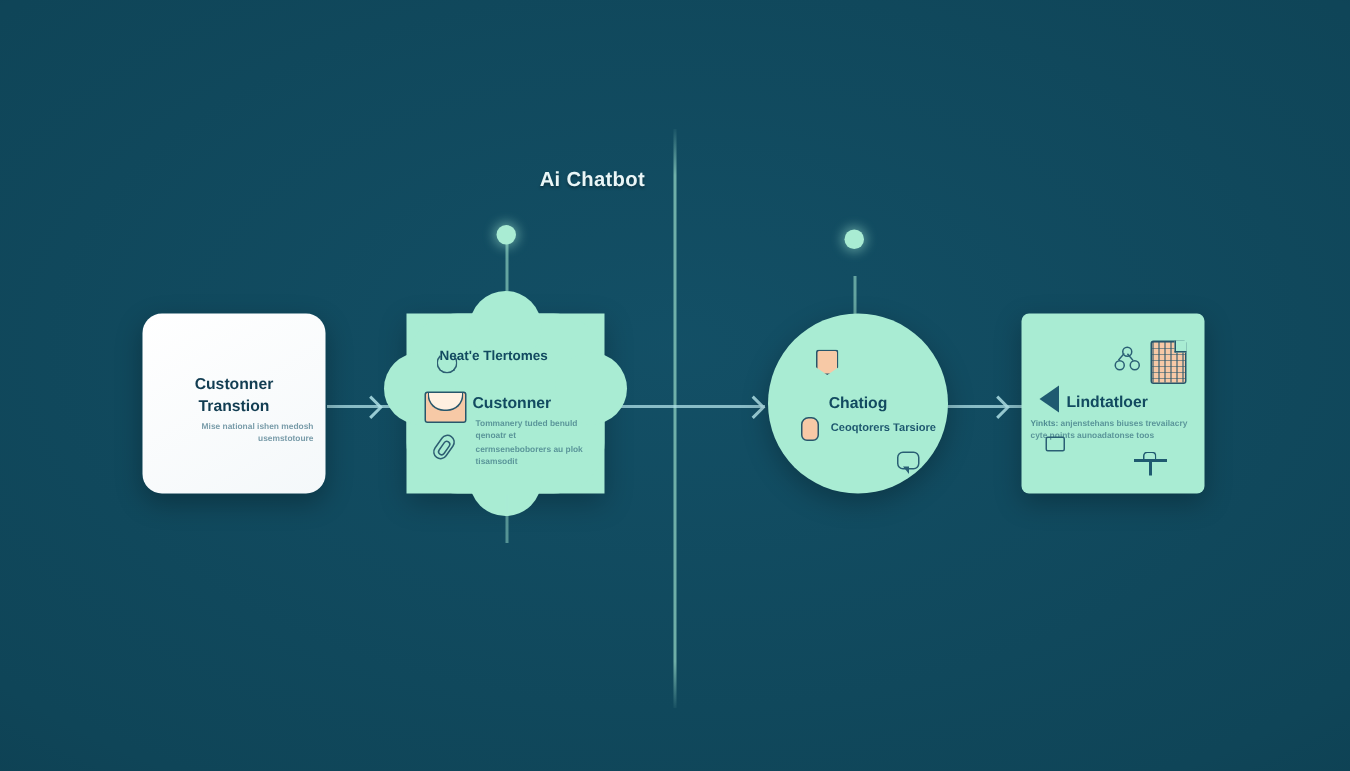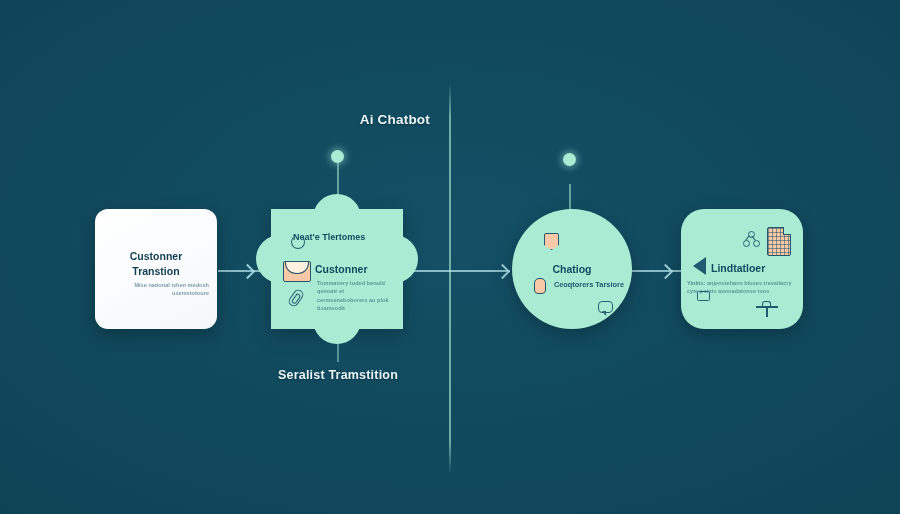--- a/index.html
+++ b/index.html
@@ -85,21 +85,21 @@
   .blob::before{left:-15px;top:26px;width:48px;height:48px;}
   .blob::after{right:-15px;top:26px;width:48px;height:48px;}
   .blob-top,.blob-bot{position:absolute;background:#a9ecd3;border-radius:50%;}
   .blob-top{left:42px;top:-15px;width:48px;height:48px;}
   .blob-bot{left:42px;bottom:-15px;width:48px;height:48px;}
   #node3{
     left:512px;top:209px;width:120px;height:120px;border-radius:50%;
     background:#a9ecd3;box-shadow:0 6px 18px rgba(0,0,0,.25);
   }
   #node4{
-    left:681px;top:209px;width:122px;height:120px;border-radius:23px;
+    left:681px;top:209px;width:122px;height:120px;border-radius:5px;
     background:#a9ecd3;box-shadow:0 6px 18px rgba(0,0,0,.25);
   }
   .node-inner{position:absolute;inset:0;overflow:hidden;}
   .n-title{
     position:absolute;left:0;right:0;text-align:center;
     font-size:10.5px;font-weight:700;color:#124a60;line-height:1.45;
   }
   .n-title.dark{color:#123d52;}
   .n-sub{
     position:absolute;left:8px;right:8px;text-align:right;
@@ -262,15 +262,14 @@
       <div class="n-sub" id="n4-sub">
         <b>Yinkts</b><span>: anjenstehans biuses trevailacry cyte points aunoadatonse toos</span>
       </div>
       <div class="ic tbar" style="left:75px;top:92px;">
           <i></i>
         </div>
     </div>
   </div>
 
   <div id="cap-stem"></div>
-  <div class="cap" id="cap-left">Seralist Tramstition</div>
 
 </div>
 
 </body></html>

